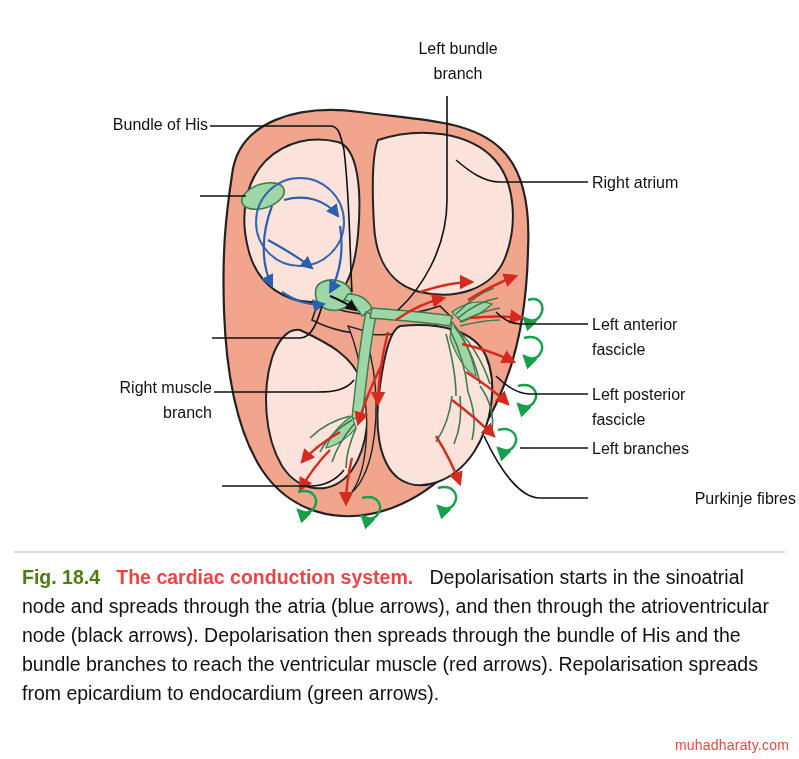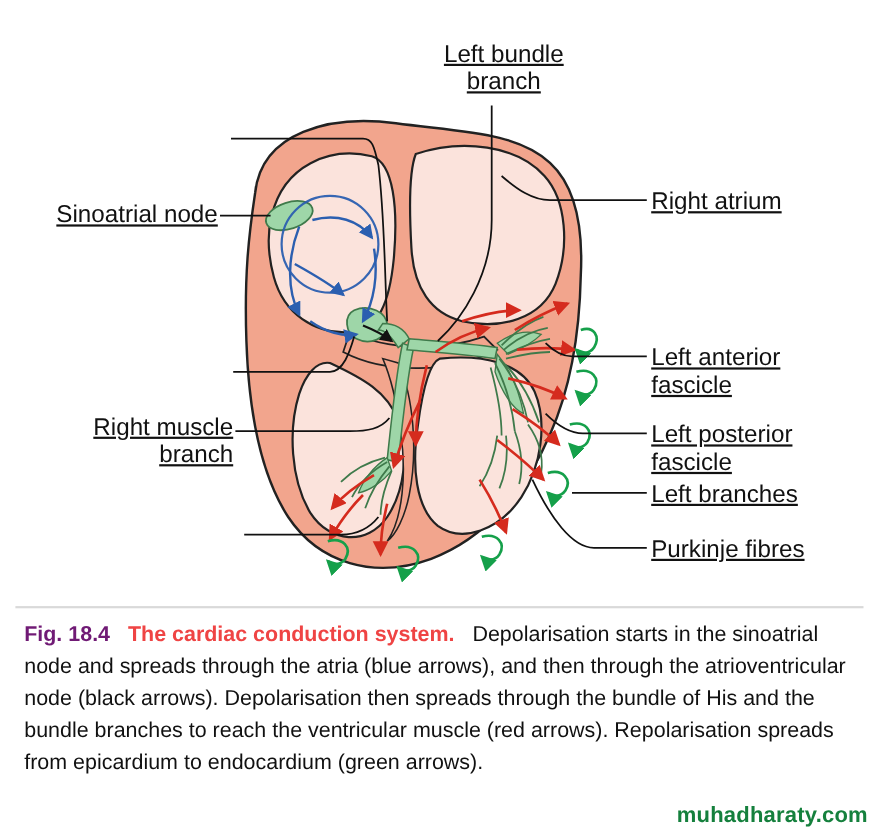--- a/index.html
+++ b/index.html
@@ -20,25 +20,24 @@
     width: 799px;
     height: 545px;
   }
   #figure-svg {
     position: absolute;
     left: 0;
     top: 0;
   }
   .lbl {
     position: absolute;
-    font-size: 22px;
+    font-size: 16px;
     line-height: 25px;
     color: #111111;
     white-space: pre;
-    text-decoration: underline;
   }
   .lbl-right { text-align: right; }
   .lbl-left  { text-align: left;  }
   .lbl-center{ text-align: center;}
 
   #caption-area {
     position: absolute;
     left: 0;
     top: 545px;
     width: 799px;
@@ -54,33 +53,33 @@
     height: 2px;
     background: #d9d9d9;
   }
   #caption-text {
     font-size: 19.5px;
     line-height: 29px;
     color: #111111;
   }
   #caption-text .figno {
     font-weight: bold;
-    color: #701a75;
+    color: #4d7c0f;
   }
   #caption-text .figtitle {
     font-weight: bold;
     color: #ef4444;
   }
   #watermark {
     position: absolute;
     right: 10px;
     bottom: 6px;
-    font-size: 20px;
-    font-weight: bold;
-    color: #15803d;
+    font-size: 14px;
+    font-weight: normal;
+    color: #ef4444;
     letter-spacing: .2px;
   }
 </style>
 </head>
 <body>
 
 <div id="figure-area">
 
   <svg id="figure-svg" width="799" height="545" viewBox="0 0 799 545">
     <defs>
@@ -261,39 +260,39 @@
 
       <path d="M588,448 L520,448"></path>
 
       <path d="M588,498 L540,498 C520,498 500,470 484,436"></path>
     </g>
   </svg>
 
   <div class="lbl lbl-center" style="left:378px; top:36px; width:160px;">Left bundle
 branch</div>
 
-
-  <div class="lbl lbl-right" style="left:4px; top:182px; width:194px;">Sinoatrial node</div>
+  <div class="lbl lbl-right" style="left:10px; top:112px; width:198px;">Bundle of His</div>
+
 
 
   <div class="lbl lbl-right" style="left:18px; top:375px; width:194px;">Right muscle
 branch</div>
 
 
   <div class="lbl lbl-left" style="left:592px; top:170px; width:200px;">Right atrium</div>
 
   <div class="lbl lbl-left" style="left:592px; top:312px; width:204px;">Left anterior
 fascicle</div>
 
   <div class="lbl lbl-left" style="left:592px; top:382px; width:204px;">Left posterior
 fascicle</div>
 
   <div class="lbl lbl-left" style="left:592px; top:436px; width:204px;">Left branches</div>
 
-  <div class="lbl lbl-left" style="left:592px; top:486px; width:204px;">Purkinje fibres</div>
+  <div class="lbl lbl-left" style="left:592px; top:486px; width:204px;text-align:right;">Purkinje fibres</div>
 </div>
 
 <div id="caption-area">
   <div id="caption-rule"></div>
   <div id="caption-text">
     <span class="figno">Fig. 18.4</span>
     <span>&nbsp;</span>
     <span class="figtitle">The cardiac conduction system.</span>
     <span>&nbsp;</span>
     <span>Depolarisation starts in the sinoatrial node and spreads through the atria (blue arrows), and then through the atrioventricular node (black arrows). Depolarisation then spreads through the bundle of His and the bundle branches to reach the ventricular muscle (red arrows). Repolarisation spreads from epicardium to endocardium (green arrows).</span>

